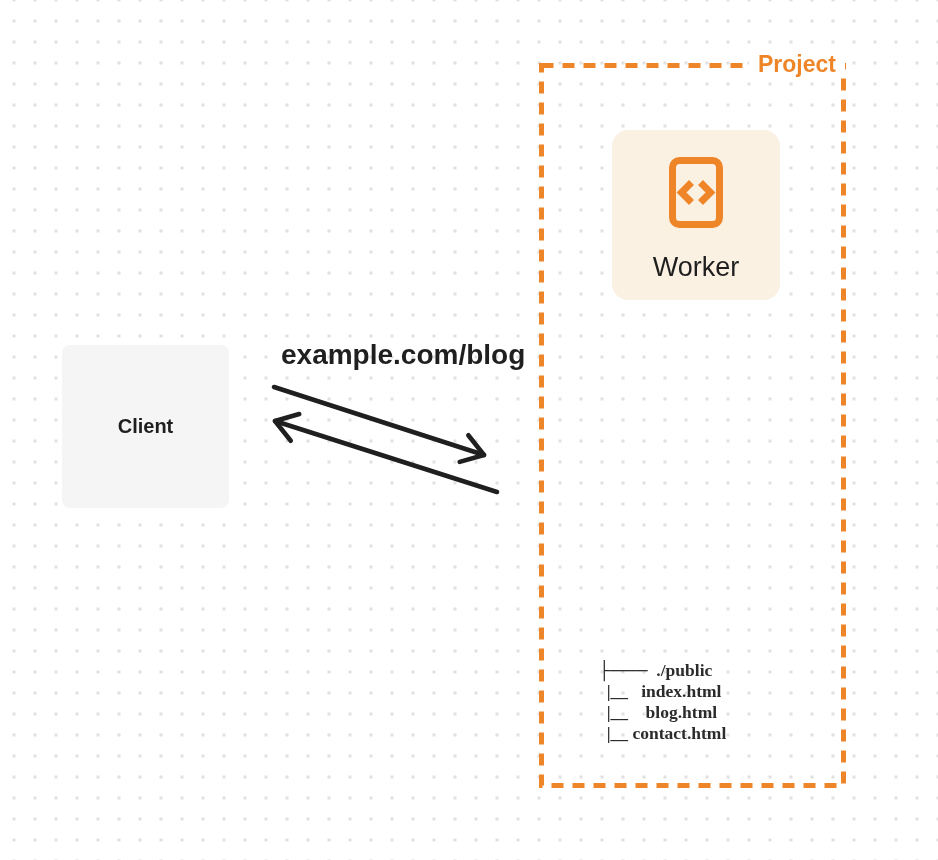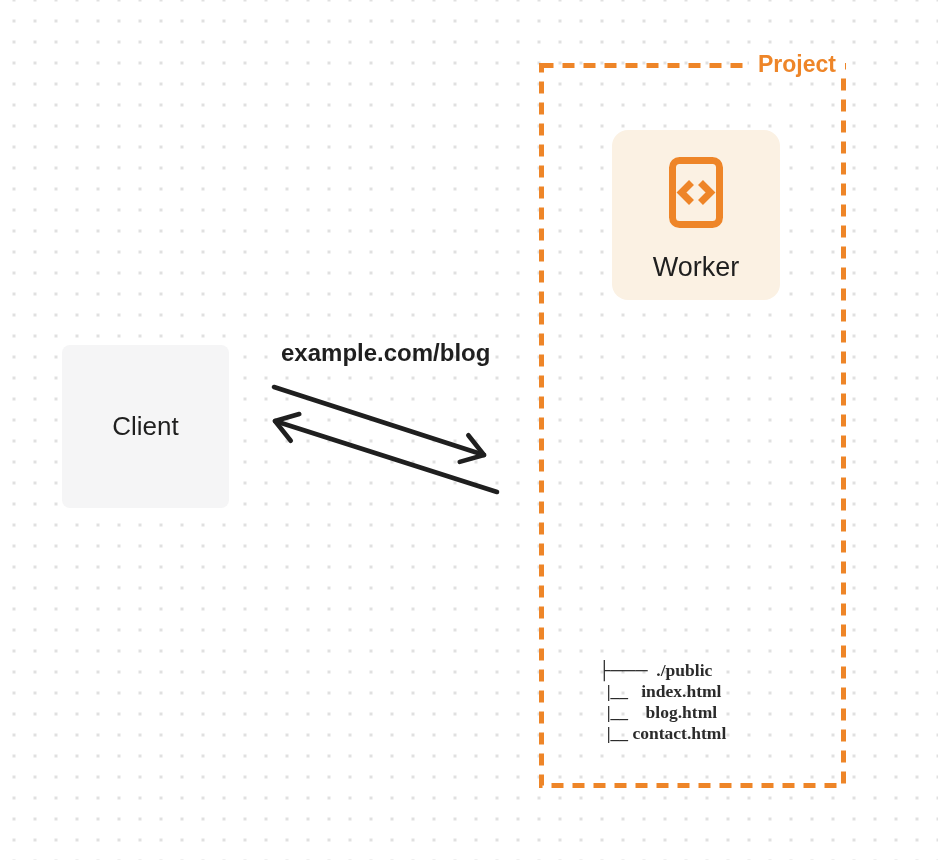--- a/index.html
+++ b/index.html
@@ -21,25 +21,25 @@
     background-size:21px 21px;
     background-position:3.5px 10.5px;
   }
   .overlay{position:absolute;left:0;top:0;pointer-events:none;}
   
   .client-box{
     position:absolute;left:62px;top:345px;width:167px;height:163px;
     background:var(--client_bg);border-radius:8px;
     display:flex;align-items:center;justify-content:center;
   }
-  .client-box .label{font-size:26px;font-weight:400;color:var(--ink);}
+  .client-box .label{font-size:20px;font-weight:700;color:var(--ink);}
   
   .request-label{
     position:absolute;left:281px;top:339px;
-    font-size:24px;font-weight:700;color:var(--ink);
+    font-size:28px;font-weight:700;color:var(--ink);
     white-space:nowrap;
   }
   
   .project-label-row{
     position:absolute;left:539px;top:51px;width:306px;
     text-align:right;
   }
   .project-label-row .label{
     display:inline-block;background:#ffffff;padding:0 9px;
     font-size:23px;font-weight:700;color:var(--accent);

